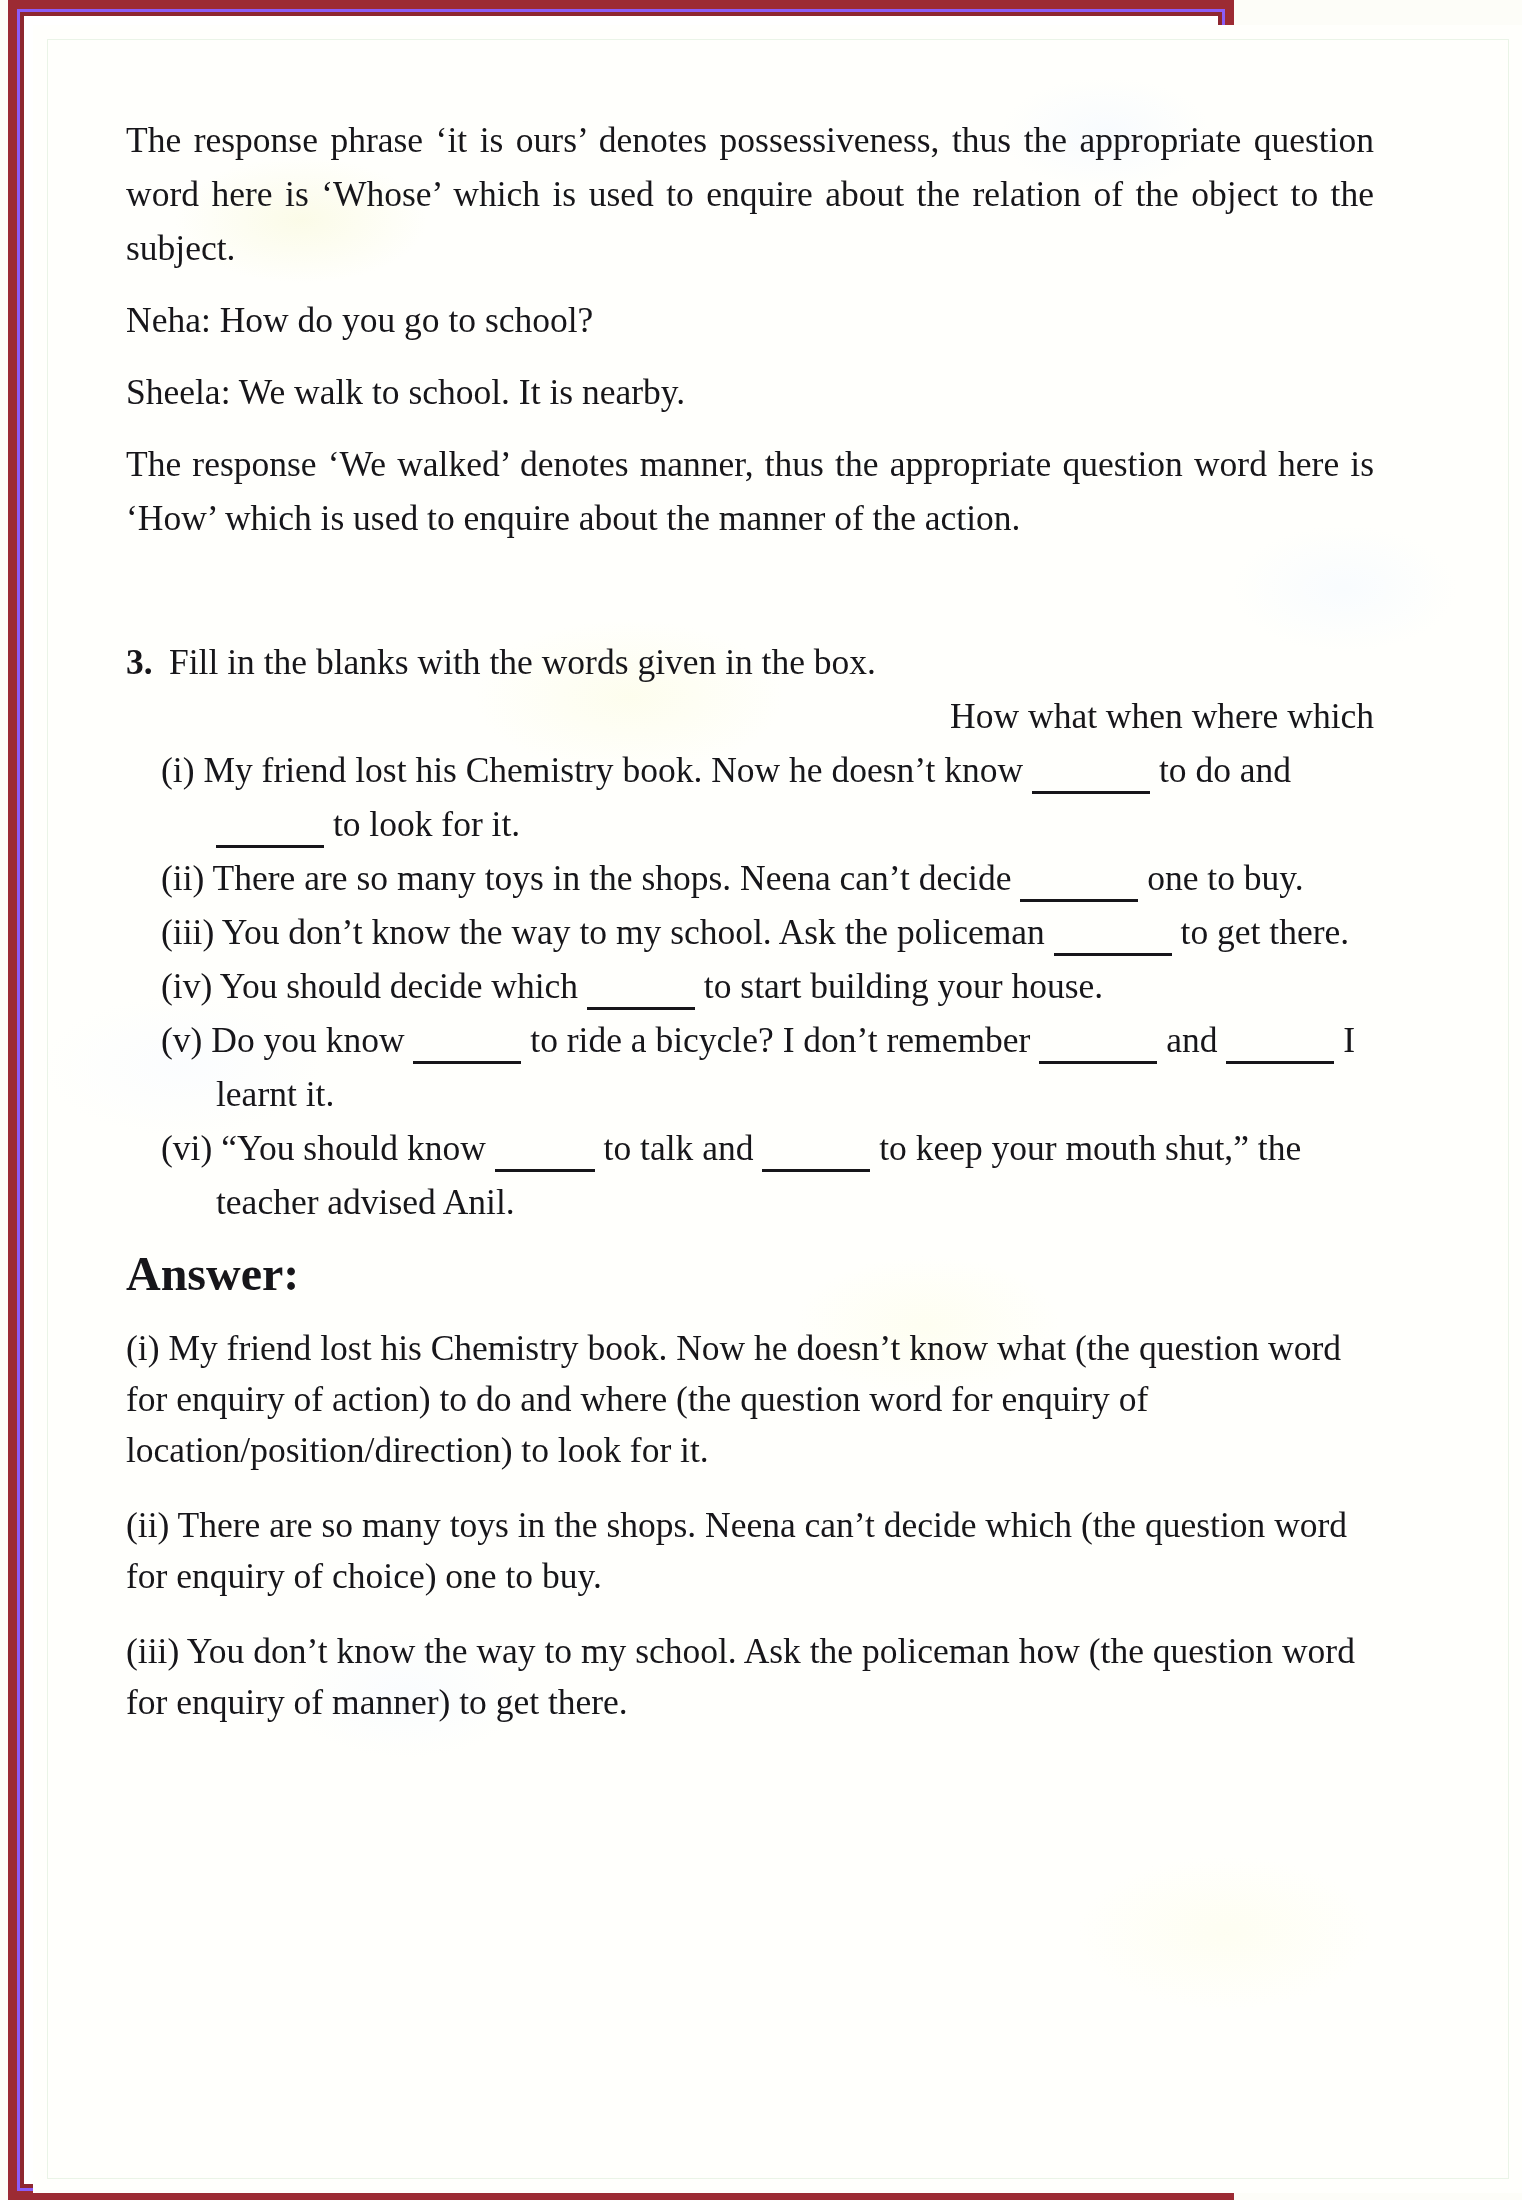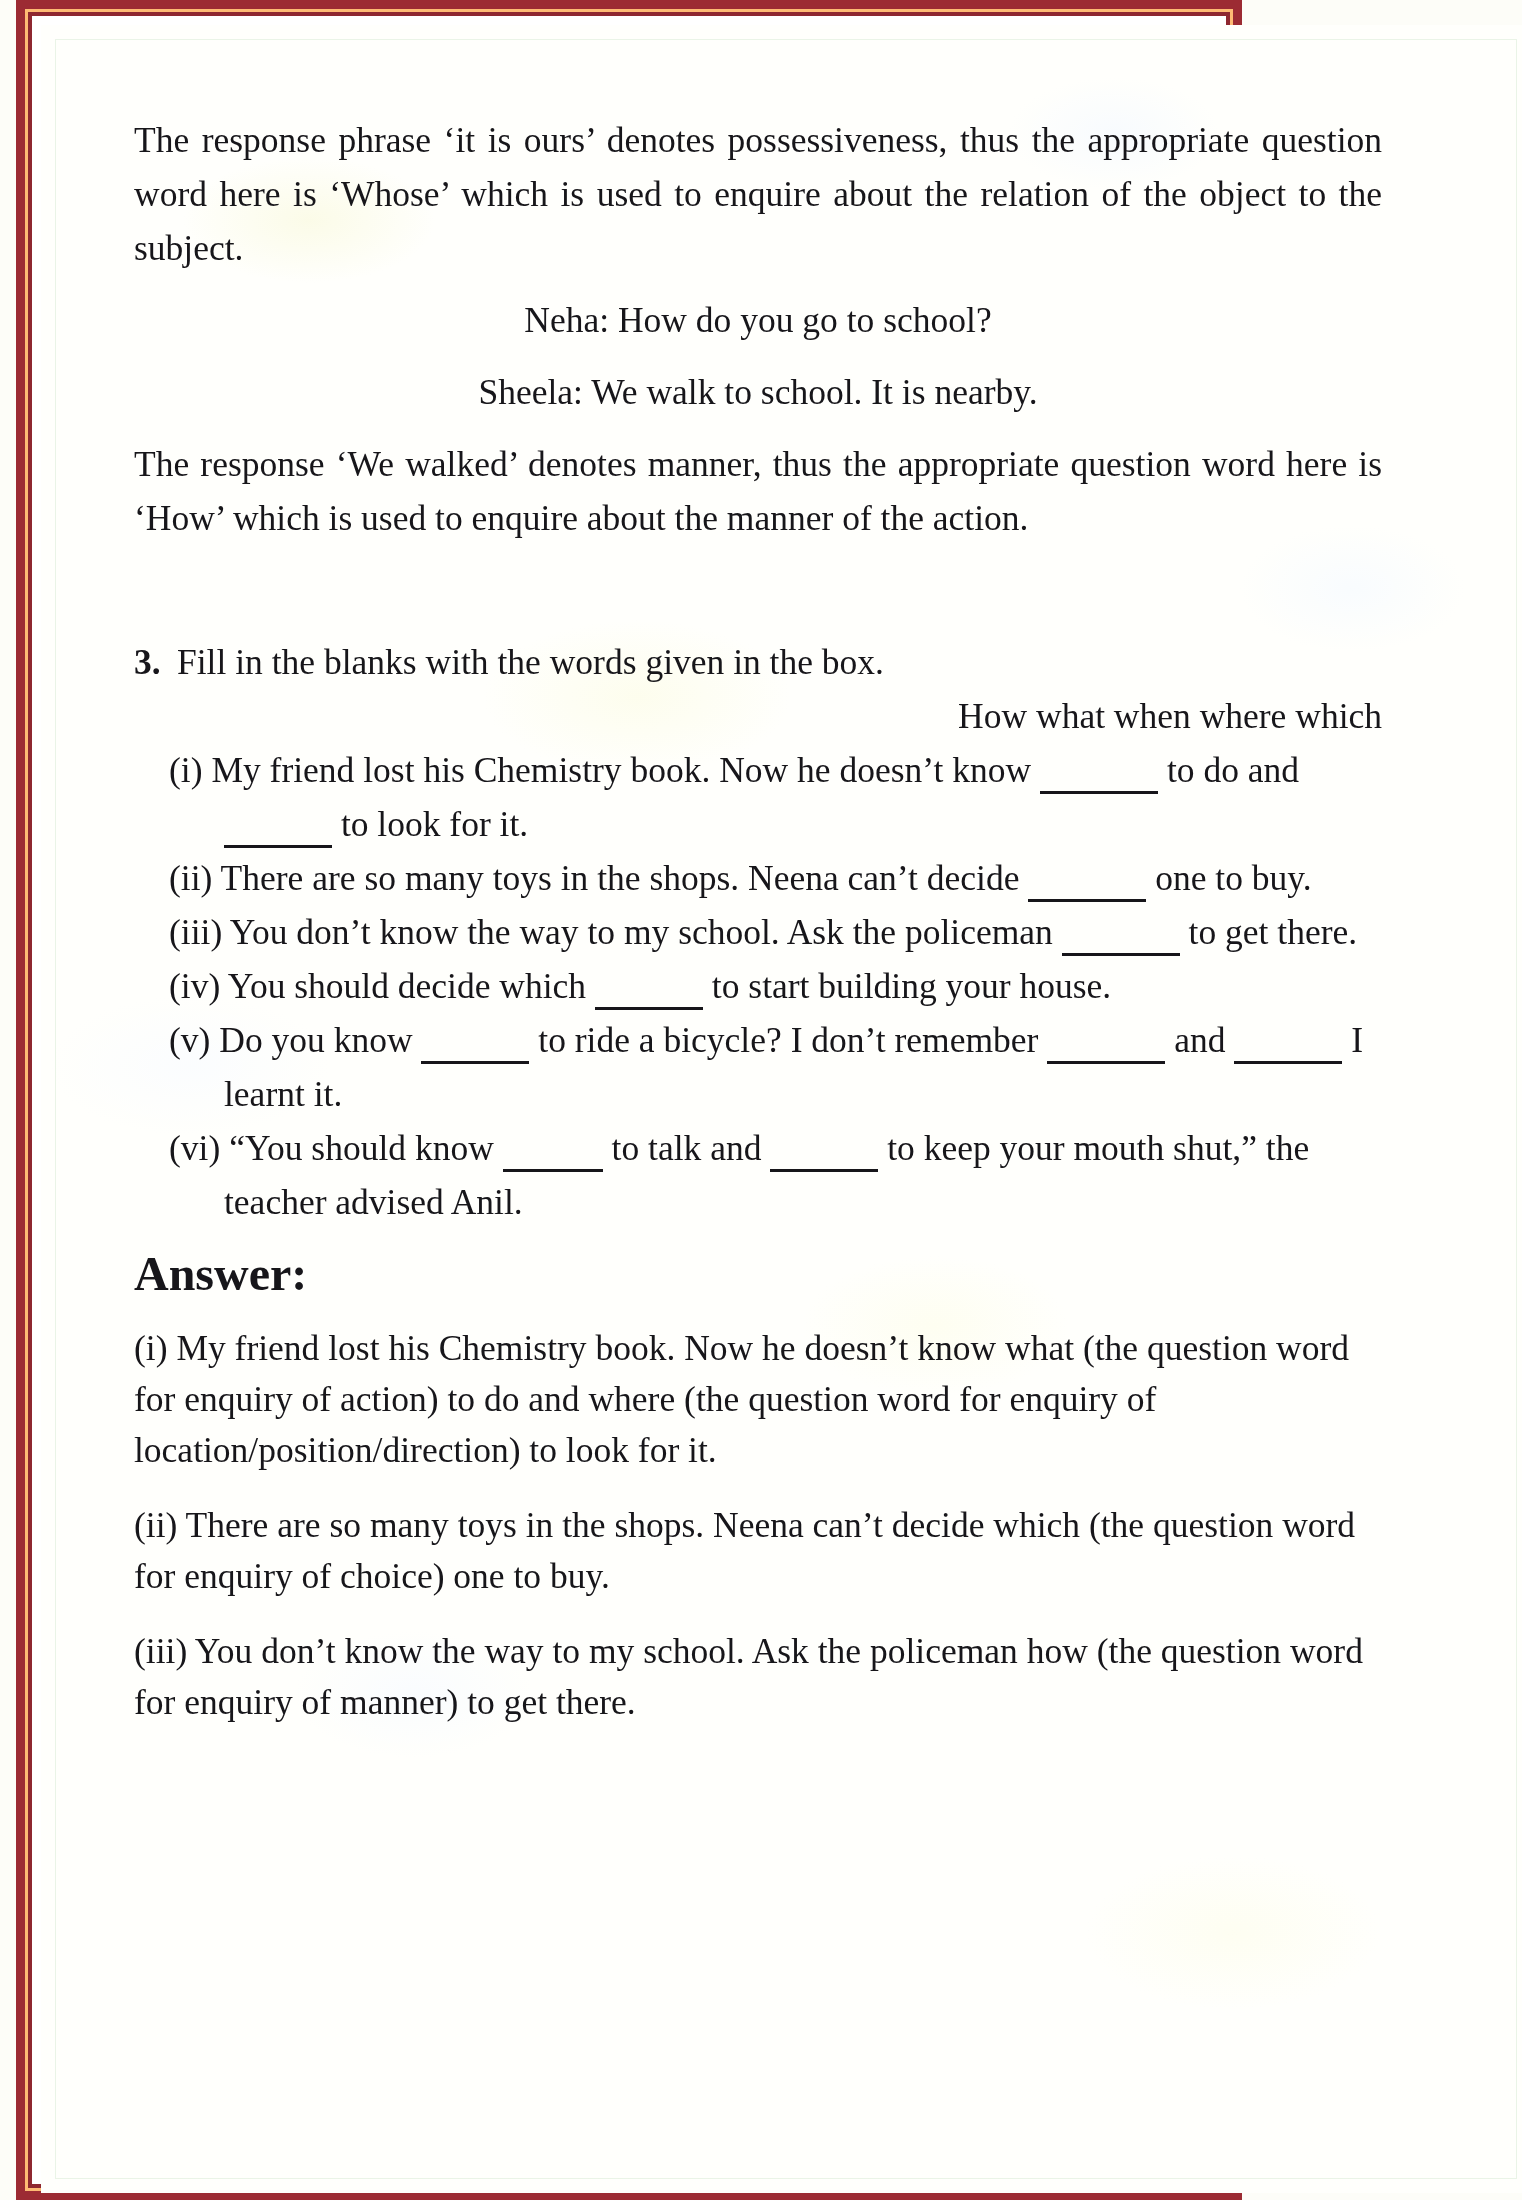--- a/index.html
+++ b/index.html
@@ -11,26 +11,26 @@
     width: 1522px;
     height: 2200px;
     background: #fdfdf8;
     font-family: "Liberation Serif", "DejaVu Serif", serif;
     overflow: hidden;
   }
 
   
   #page-frame {
     position: absolute;
-    left: 16px; top: 0;
+    left: 8px; top: 0;
     width: 1226px;
     height: 2200px;
     box-sizing: border-box;
     border: 9px solid #9c2b33;
-    background: #fdba74;
+    background: #8b5cf6;
   }
   #page-frame-inner {
     position: absolute;
     left: 3px; top: 3px; right: 3px; bottom: 3px;
     box-sizing: border-box;
     border: 4px solid #8e2730;
     background: #ffffff;
   }
   #page-surface {
     position: absolute;
@@ -67,21 +67,21 @@
     color: #17161a;
     font-size: 35.5px;
     line-height: 54px;
   }
 
   p.para {
     margin: 0 0 18px 0;
     text-align: justify;
     text-justify: inter-word;
   }
-  p.dialogue { margin: 0 0 18px 0; text-align: center; }
+  p.dialogue { margin: 0 0 18px 0; text-align: left; }
 
   .gap-before-q { height: 72px; }
 
   
   .exercise { margin: 0; }
   .exercise-head {
     position: relative;
     padding-left: 43px;
     text-align: left;
     margin: 0;

